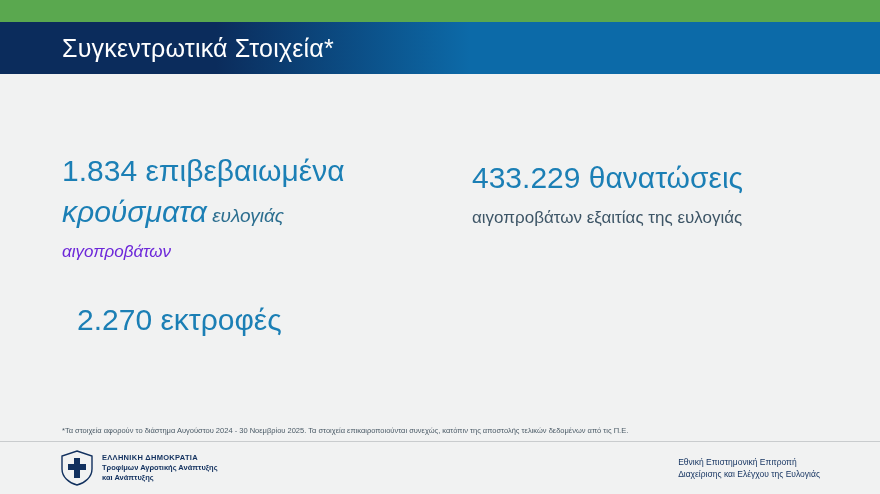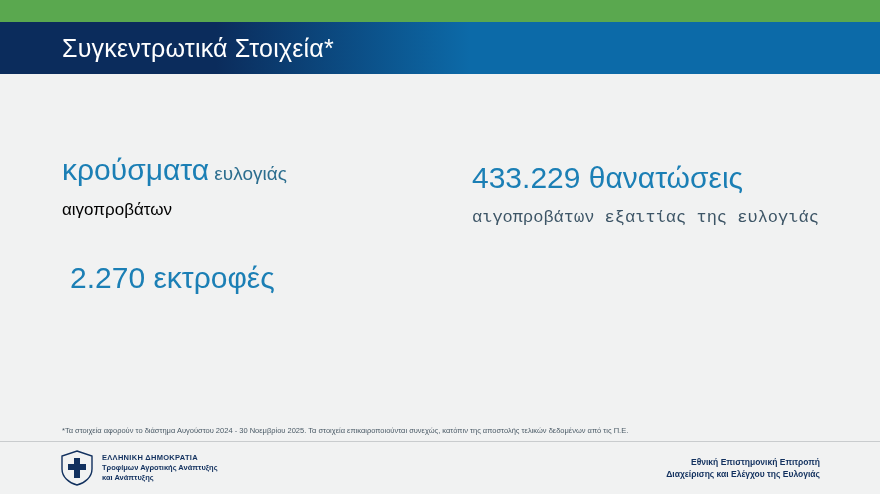--- a/index.html
+++ b/index.html
@@ -90,45 +90,46 @@
   .line1 {
     margin: 0;
     color: #1b7fb5;
     font-size: 30px;
     line-height: 42px;
     font-weight: 400;
   }
   .line2 {
     margin: 0;
     line-height: 42px;
+    font-style: italic;
   }
   .line3 {
     margin: 0;
-    color: #000000;
+    color: #6d28d9;
     font-size: 17px;
     line-height: 28px;
+    font-style: italic;
   }
   .line4 {
-    margin: 34px 0 0 8px;
+    margin: 34px 0 0 15px;
     color: #1b7fb5;
     font-size: 30px;
     line-height: 40px;
   }
   .r-line1 {
     margin: 0;
     color: #1b7fb5;
     font-size: 30px;
     line-height: 42px;
   }
   .r-line2 {
     margin: 6px 0 0 0;
     color: #3d5566;
     font-size: 17px;
     line-height: 26px;
-    font-family: Liberation Mono, monospace;
   }
   
   .footnote {
     position: absolute;
     left: 62px;
     top: 425px;
     width: 760px;
     color: #4a5a66;
     font-size: 7.5px;
     line-height: 11px;
@@ -168,40 +169,43 @@
     color: #11305e;
     font-size: 7.5px;
     line-height: 10px;
     font-weight: bold;
   }
   .footer-left-text .l1 { letter-spacing: 0.3px; }
   .footer-right {
     position: absolute;
     right: 60px;
     top: 14px;
-    text-align: right;
+    text-align: left;
     color: #11305e;
     font-size: 8.5px;
     line-height: 12px;
-    font-weight: bold;
+    font-weight: normal;
   }
 </style>
 </head>
 <body>
 
 <div class="slide">
 
   <div class="top-green"></div>
   <div class="title-blue"></div>
   <div class="title-navy-grad"></div>
   <div class="slide-title">Συγκεντρωτικά Στοιχεία*</div>
 
   <div class="stats">
 
     <div class="col-left">
+      <p class="line1">
+        <span class="num">1.834</span><span class="big"> επιβεβαιωμένα</span>
+      </p>
       <p class="line2">
         <span class="big">κρούσματα</span><span class="med"> ευλογιάς</span>
       </p>
       <p class="line3">αιγοπροβάτων</p>
       <p class="line4">
         <span class="num">2.270</span><span class="big"> εκτροφές</span>
       </p>
     </div>
 
     <div class="col-right">

